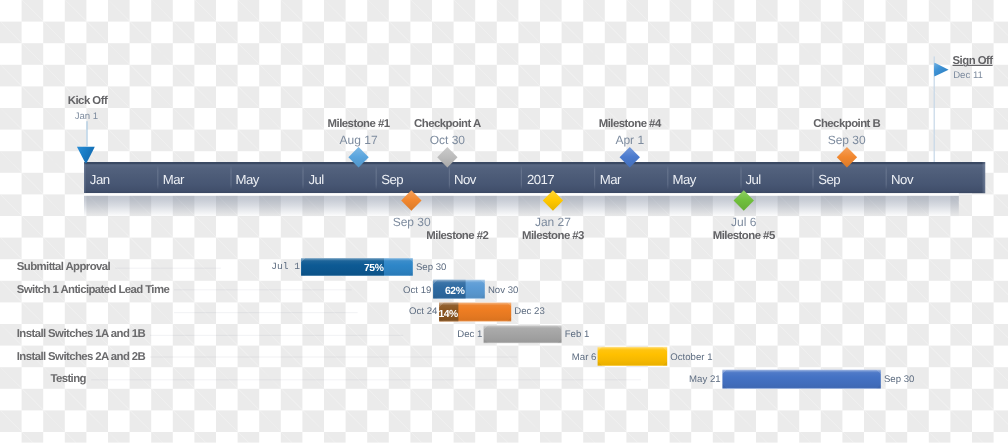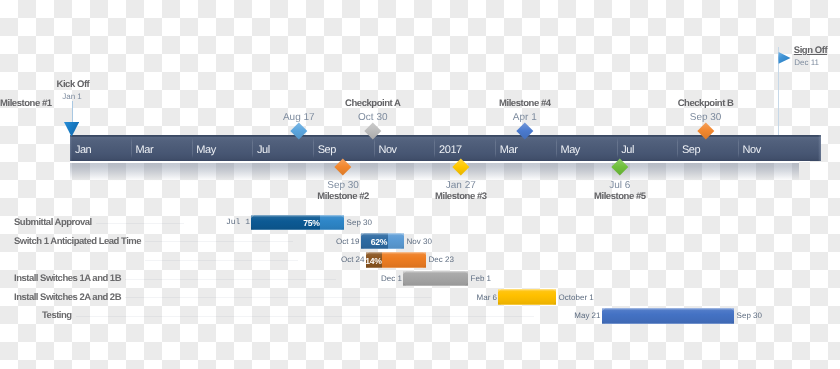--- a/index.html
+++ b/index.html
@@ -128,31 +128,31 @@
                 <stop offset="1" stop-color="#2a7cbd"></stop>
               </linearGradient>
             </defs>
             <path d="M6 0 C2 38 2 80 6 118 L125 61 Z" fill="url(#fgrad)"></path>
           </svg></div>
         <div class="ttl" style="left:793.8px;top:45.3px;">Sign Off</div>
         <div class="dt" style="left:794.3px;top:58.4px;">Dec 11</div>
       </div>
       <div class="ms">
         <div class="dia" style="left:293px;top:124.80000000000001px;background:linear-gradient(135deg,#7eb9e5 0%,#5aa5de 48%,#5195c8 100%);"></div>
-        <div class="ttl" style="left:0;top:98px;width:597.6px;text-align:left;">Milestone #1</div>
+        <div class="ttl" style="left:0;top:98px;width:597.6px;text-align:center;">Milestone #1</div>
         <div class="dt" style="left:0;top:112.4px;width:597.6px;text-align:center;">Aug 17</div>
       </div>
       <div class="ms">
         <div class="dia" style="left:367px;top:124.80000000000001px;background:linear-gradient(135deg,#cbcbcb 0%,#bcbcbc 48%,#a9a9a9 100%);"></div>
         <div class="ttl" style="left:0;top:98px;width:745.6px;text-align:center;">Checkpoint A</div>
         <div class="dt" style="left:0;top:112.4px;width:745.6px;text-align:center;">Oct 30</div>
       </div>
       <div class="ms">
         <div class="dia" style="left:337.3px;top:160.8px;background:linear-gradient(135deg,#f5a15c 0%,#f2872e 48%,#da7a29 100%);"></div>
-        <div class="ttl" style="left:0;top:191px;width:686.2px;text-align:center;">Milestone #2</div>
+        <div class="ttl" style="left:0;top:191px;width:686.2px;text-align:center;padding-left:38px;">Milestone #2</div>
         <div class="dt" style="left:0;top:180.2px;width:686.2px;text-align:center;">Sep 30</div>
       </div>
       <div class="ms">
         <div class="dia" style="left:455px;top:160.8px;background:linear-gradient(135deg,#ffd438 0%,#ffc800 48%,#e6b400 100%);"></div>
         <div class="ttl" style="left:0;top:191px;width:921.6px;text-align:center;">Milestone #3</div>
         <div class="dt" style="left:0;top:180.2px;width:921.6px;text-align:center;">Jan 27</div>
       </div>
       <div class="ms">
         <div class="dia" style="left:519px;top:124.80000000000001px;background:linear-gradient(135deg,#7297d9 0%,#4a7ace 48%,#436eb9 100%);"></div>
         <div class="ttl" style="left:0;top:98px;width:1049.6px;text-align:center;">Milestone #4</div>

